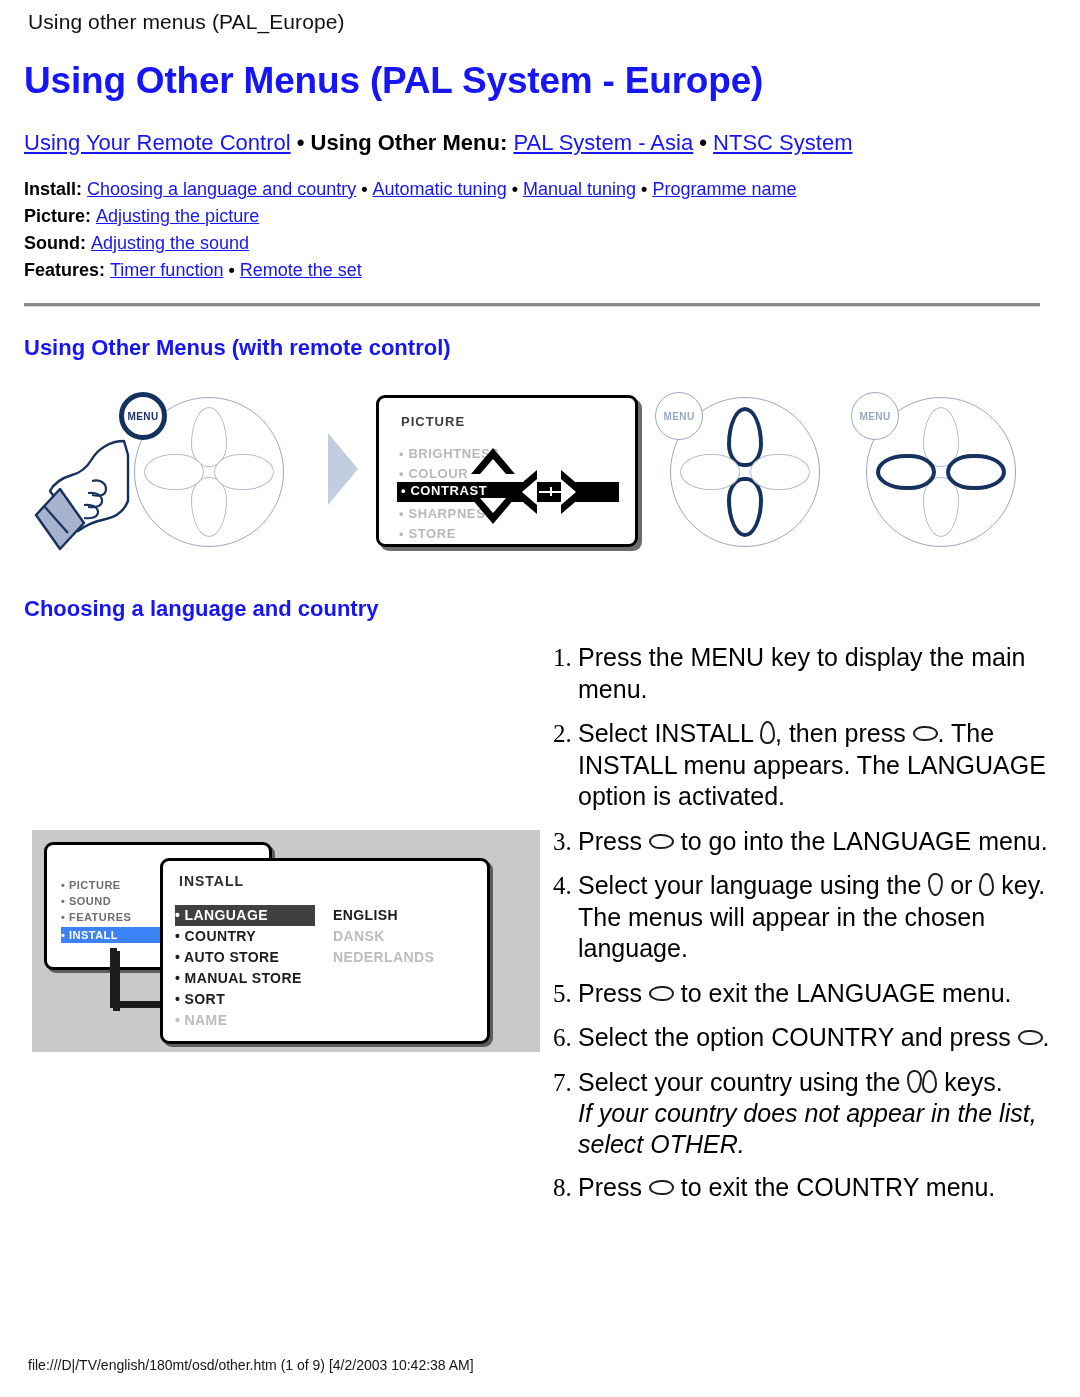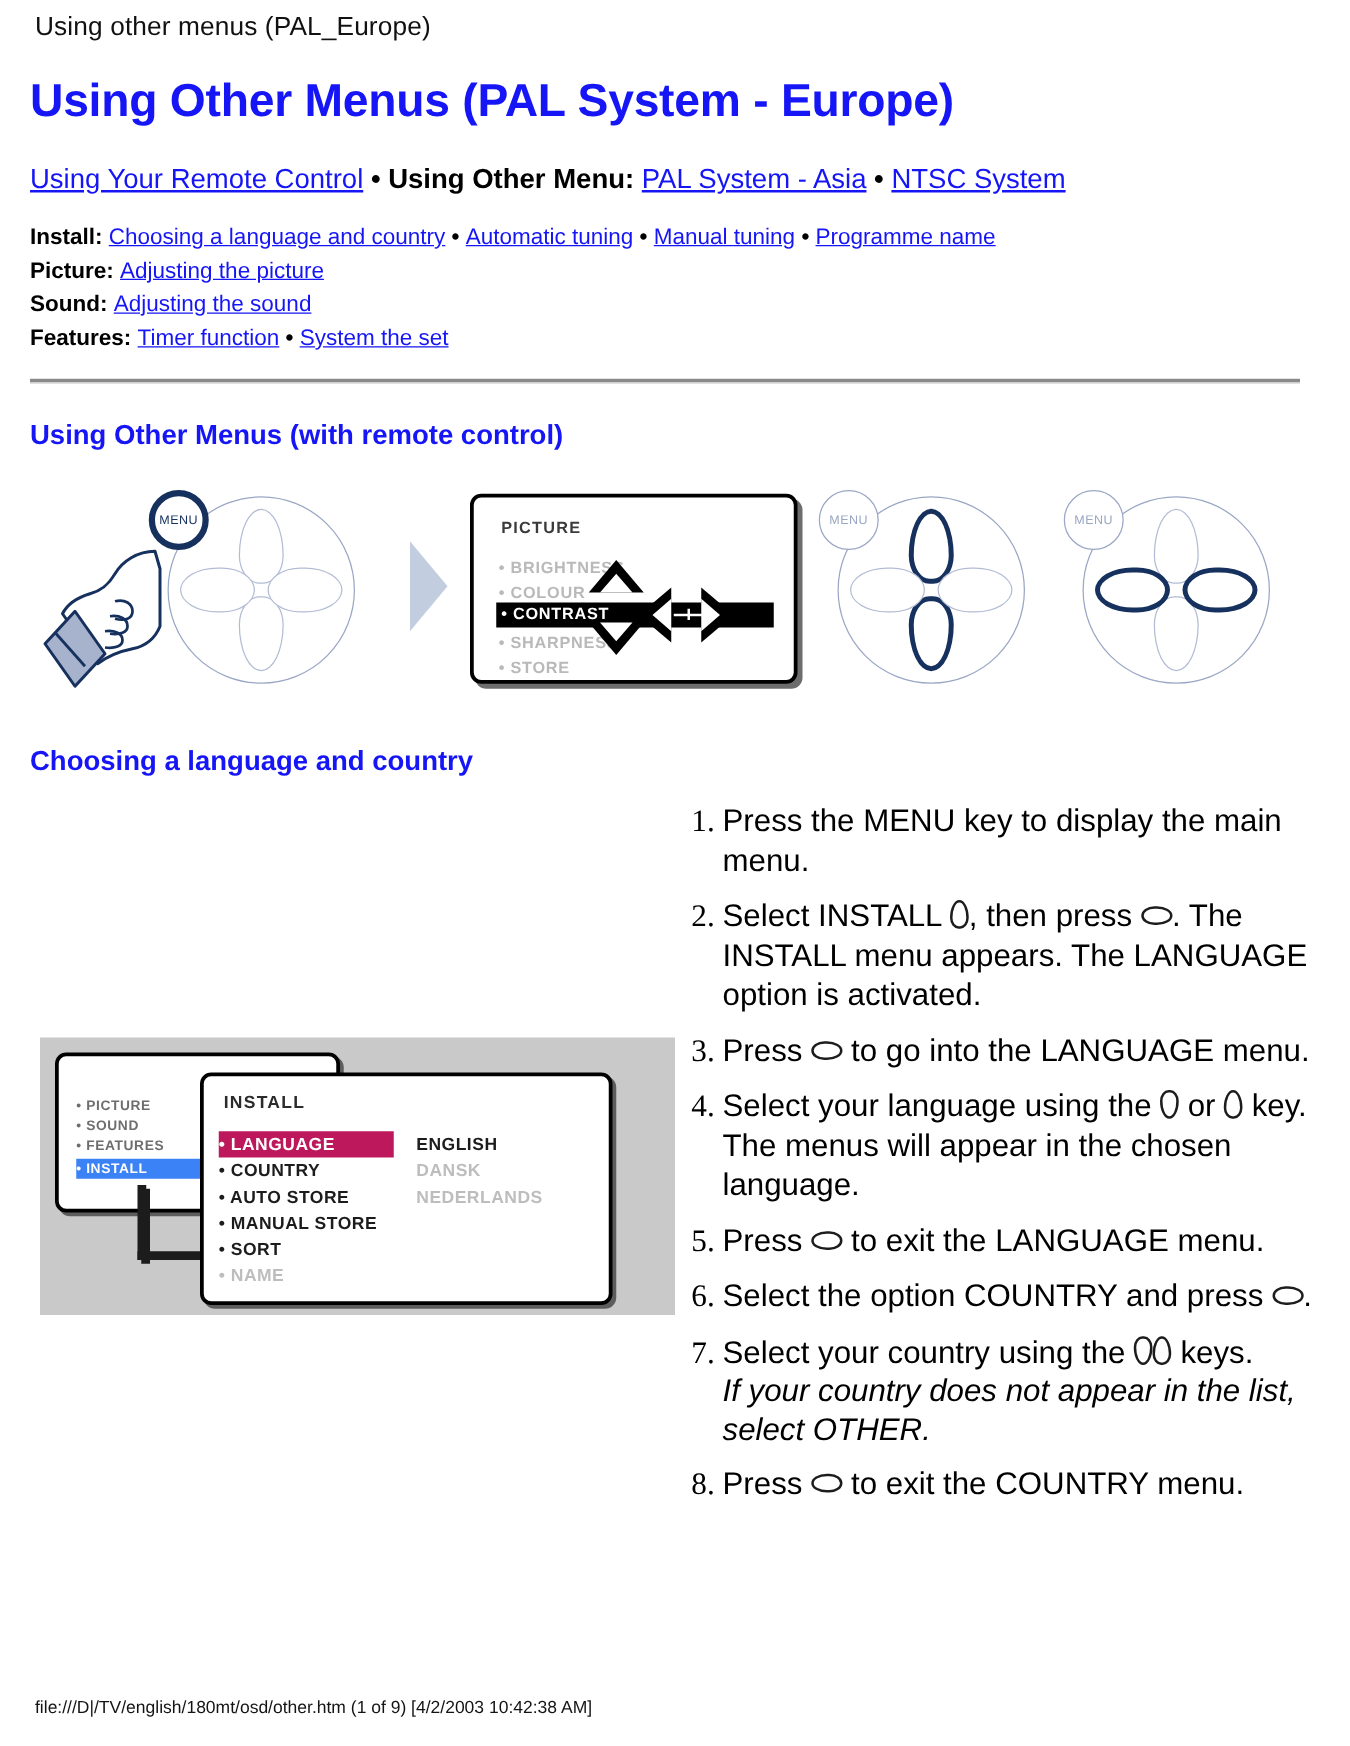--- a/index.html
+++ b/index.html
@@ -123,21 +123,21 @@
   .petal.right { right: 9px; border-radius: 44% 50% 50% 44% / 50% 50% 50% 50%; }
 
   .menu-btn {
     position: absolute;
     width: 48px; height: 48px;
     border-radius: 50%;
     box-sizing: border-box;
     border: 1.6px solid #9aa7c4;
     background: #ffffff;
     display: flex; align-items: center; justify-content: center;
-    font-size: 10px; font-weight: normal; letter-spacing: .4px;
+    font-size: 10px; font-weight: bold; letter-spacing: .4px;
     color: #9aa7c4;
     left: -16px; top: -6px;
     z-index: 3;
   }
   .menu-btn.pressed { border: 5px solid #16315e; color: #16315e; }
 
   
   .hand { position: absolute; left: 8px; top: 52px; z-index: 2; }
 
   
@@ -223,21 +223,21 @@
   .osd-install {
     position: absolute; left: 128px; top: 28px;
     width: 330px; height: 186px;
     background: #fff; border: 3px solid #000; border-radius: 9px;
     box-sizing: border-box; box-shadow: 3px 3px 0 #5d5d5d;
   }
   .osd-install .ititle { position: absolute; left: 16px; top: 12px; font-size: 14px; font-weight: bold; letter-spacing: 1px; color: #2b2b2b;}
   .osd-install .icol-l { position: absolute; left: 12px; top: 44px; }
   .osd-install .icol-r { position: absolute; left: 170px; top: 44px; }
   .osd-install .irow { font-size: 14px; font-weight: bold; letter-spacing: .4px; line-height: 21px; color: #1c1c1c; white-space: nowrap; }
-  .osd-install .irow.hl { background:#be185d; color:#fff; display:block; width:140px; }
+  .osd-install .irow.hl { background:#404040; color:#fff; display:block; width:140px; }
   .osd-install .irow.dim { color: #bdbdbd; }
 
   .elbow-v { position: absolute; left: 66px; top: 106px; width: 7px; height: 60px; background: #1c1c1c; }
   .elbow-h { position: absolute; left: 66px; top: 159px; width: 52px; height: 7px; background: #1c1c1c; }
   .elbow-head {
     position: absolute; left: 116px; top: 151px; width: 0; height: 0;
     border-top: 11px solid transparent; border-bottom: 11px solid transparent;
     border-left: 18px solid #1c1c1c;
   }
 
@@ -310,21 +310,21 @@
       <span>Picture:</span>
       <a href="#">Adjusting the picture</a>
     </div>
     <div class="row">
       <span>Sound:</span>
       <a href="#">Adjusting the sound</a>
     </div>
     <div class="row">
       <span>Features:</span>
       <a href="#">Timer function</a> <span class="sep">•</span>
-      <a href="#">System the set</a>
+      <a href="#">Remote the set</a>
     </div>
   </div>
 
   <hr class="rule">
 
   <h2 class="section-title">Using Other Menus (with remote control)</h2>
 
   <div class="figure-row">
 
     <div class="dial" style="left:110px; top:14px;">

